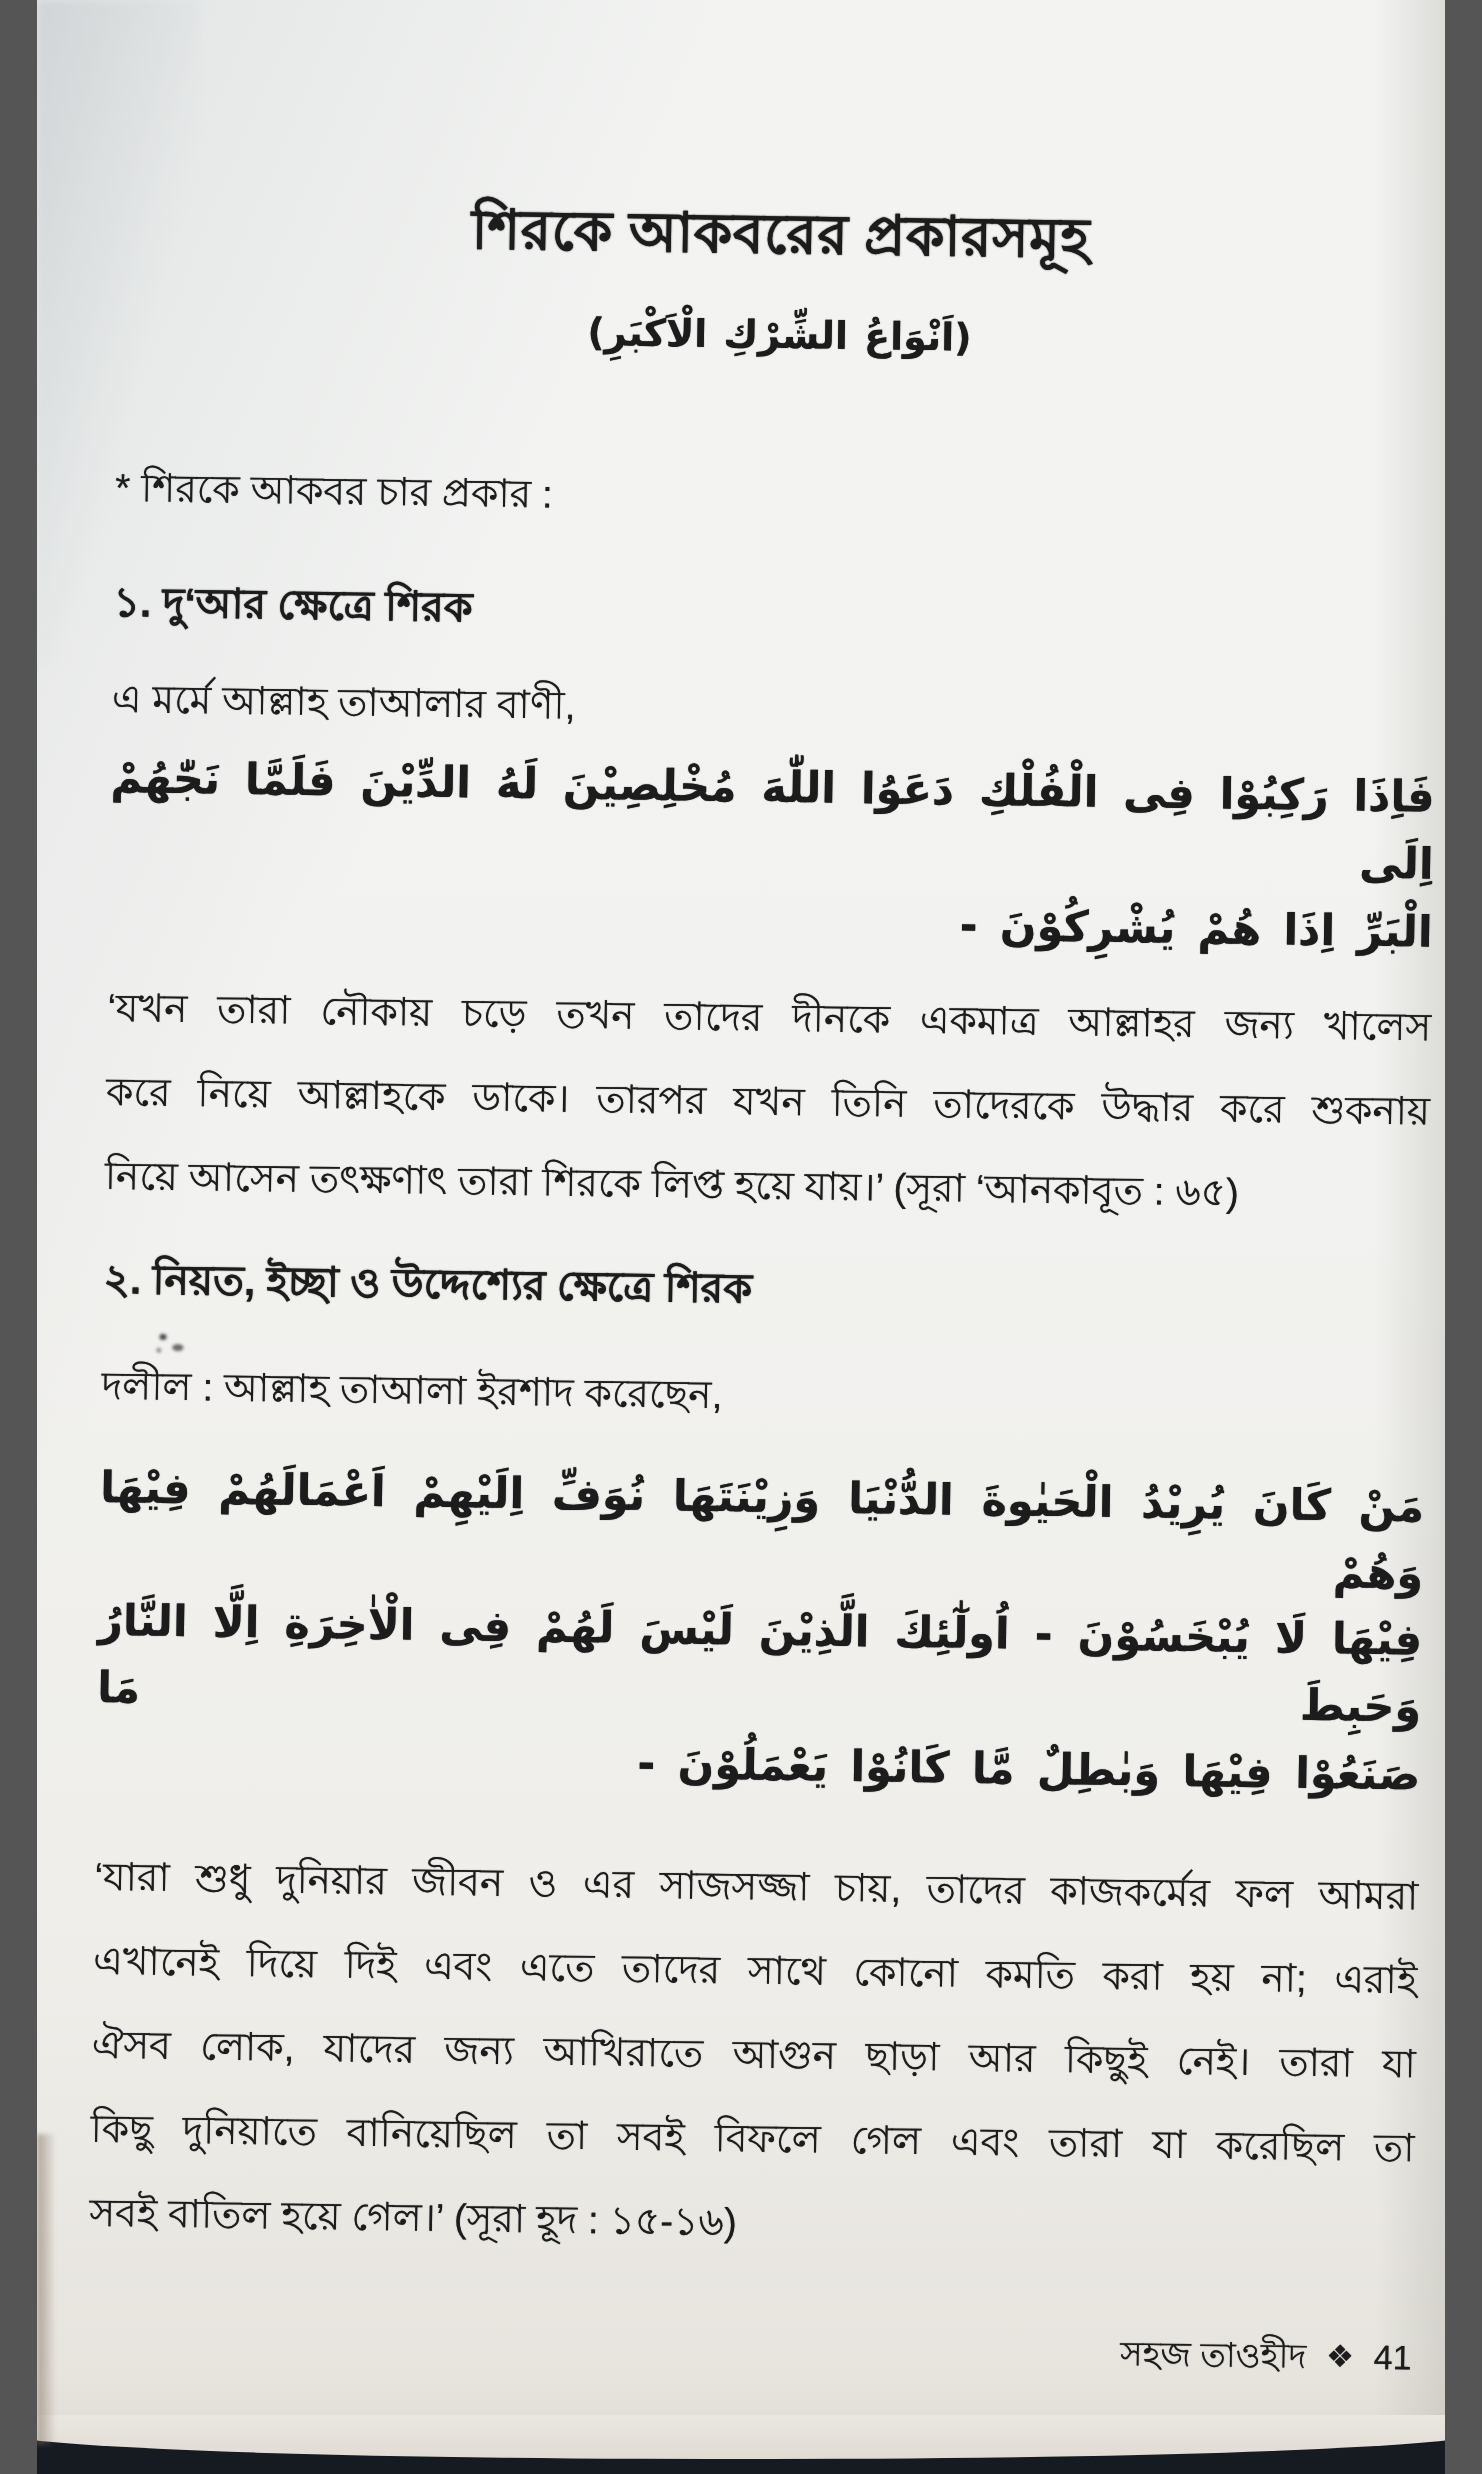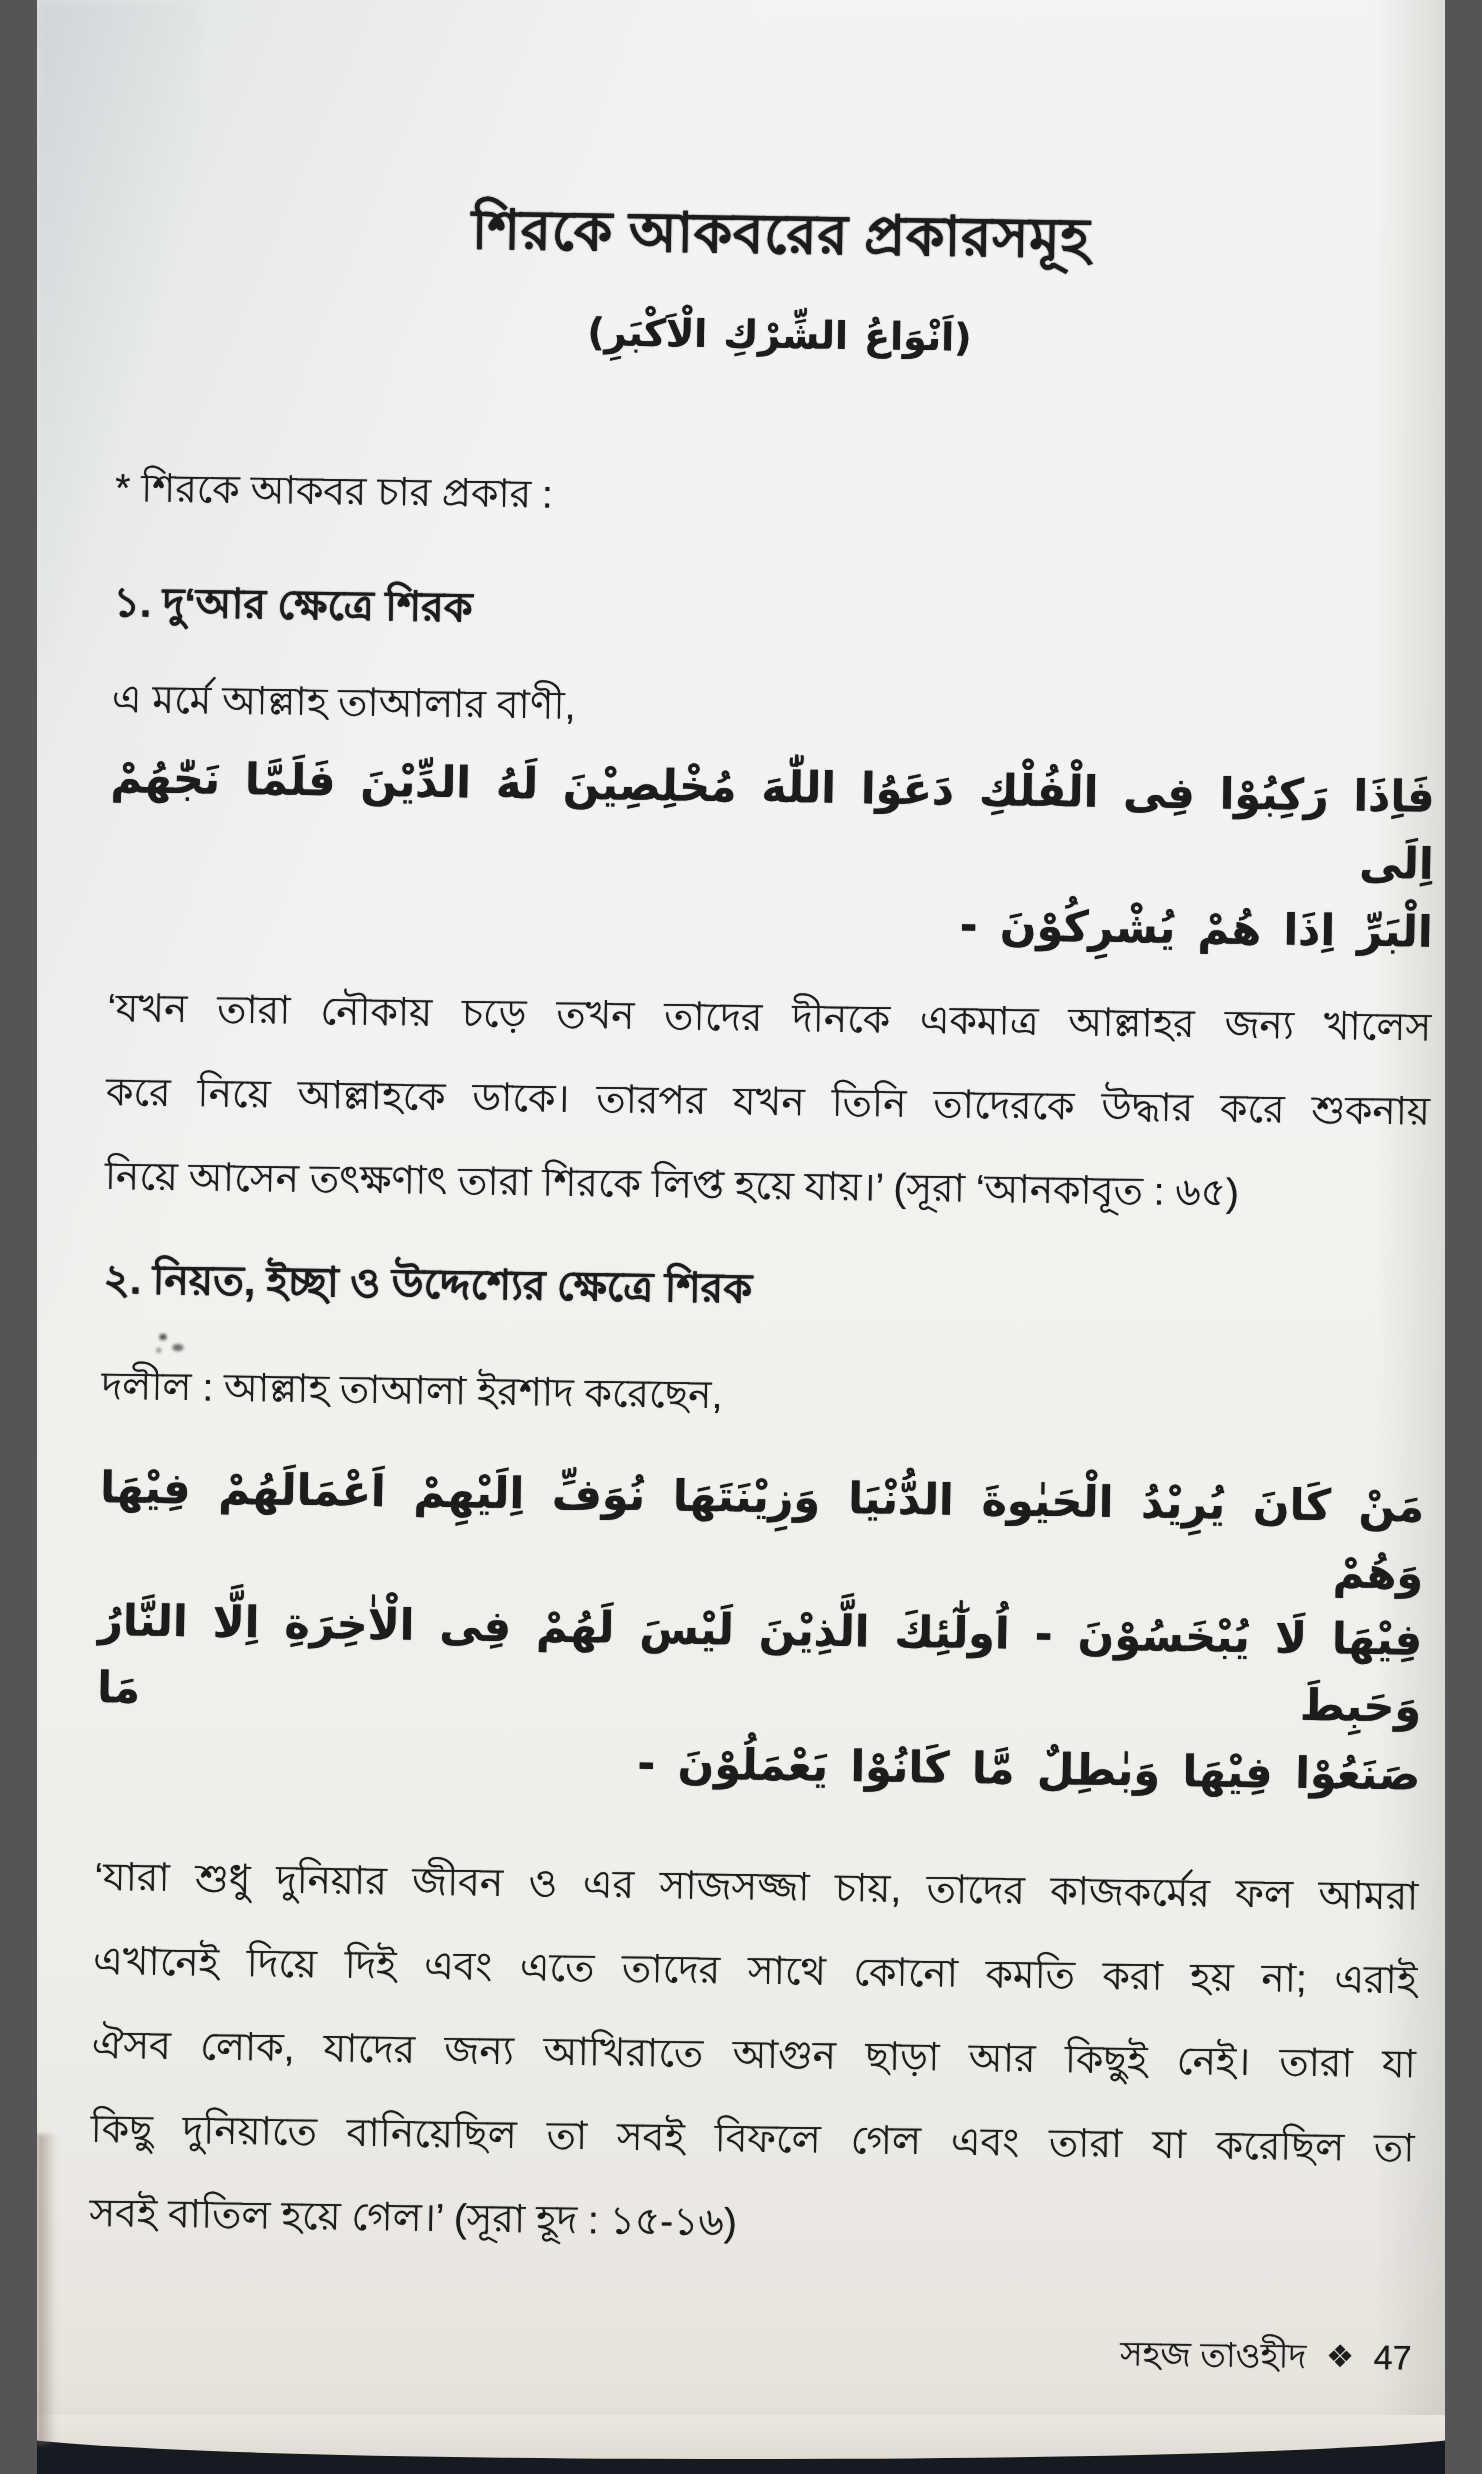--- a/index.html
+++ b/index.html
@@ -84,21 +84,21 @@
       <span class="ln">‘যারা শুধু দুনিয়ার জীবন ও এর সাজসজ্জা চায়, তাদের কাজকর্মের ফল আমরা</span>
       <span class="ln">এখানেই দিয়ে দিই এবং এতে তাদের সাথে কোনো কমতি করা হয় না; এরাই</span>
       <span class="ln">ঐসব লোক, যাদের জন্য আখিরাতে আগুন ছাড়া আর কিছুই নেই। তারা যা</span>
       <span class="ln">কিছু দুনিয়াতে বানিয়েছিল তা সবই বিফলে গেল এবং তারা যা করেছিল তা</span>
       <span class="ln last">সবই বাতিল হয়ে গেল।’ (সূরা হূদ : ১৫-১৬)</span>
     </div>
 
     <div class="blk footer-line" style="top:2321px;">
       <span>সহজ তাওহীদ</span>
       <span class="orn">❖</span>
-      <span>47</span>
+      <span>41</span>
     </div>
 
     <div class="ink-smudge">
         <i></i>
         <i></i>
         <i></i>
       </div>
   </div>
 
   <div class="scan-band"></div>

